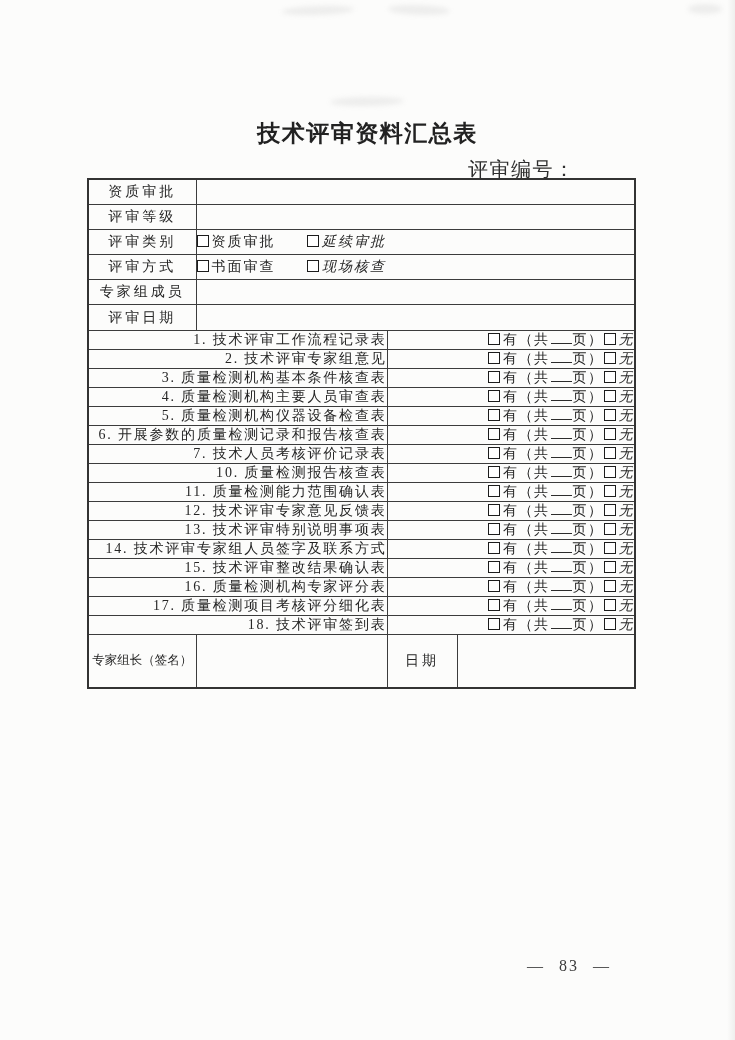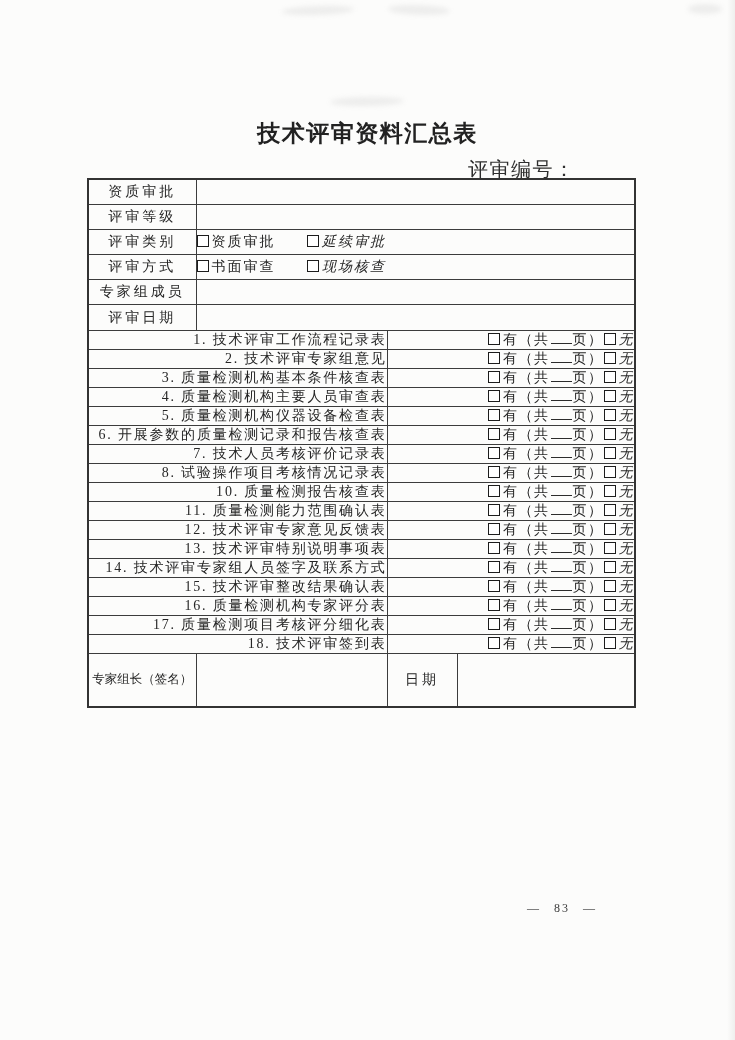--- a/index.html
+++ b/index.html
@@ -59,22 +59,22 @@
   }
   .opt{display:inline-block;margin-right:26px;}
   .opt:last-child{margin-right:0;font-style:italic;}
   .avail{display:inline-block;min-width:137px;}
   .blank{
     display:inline-block;width:21px;height:12px;
     border-bottom:1.3px solid #2c2c2c;
     margin:0 1px;
   }
   .page-no{
-    position:absolute;top:901px;left:527px;
-    font-size:12px;letter-spacing:2px;color:#3a3a3a;
+    position:absolute;top:957px;left:527px;
+    font-size:16px;letter-spacing:2px;color:#3a3a3a;
     word-spacing:8px;
   }
 </style>
 </head>
 <body>
 
 <div class="sheet">
 
   <div class="smudge sm1"></div>
   <div class="smudge sm2"></div>
@@ -169,26 +169,20 @@
     </td>
   </tr>
 
   <tr class="check-row">
     <td class="item" colspan="2">7. 技术人员考核评价记录表</td>
     <td class="check-cell" colspan="2">
       <span class="avail"><span class="cb"></span><span>有（共</span><span class="blank"></span><span>页）</span></span><span class="opt"><span class="cb"></span><span>无</span></span>
     </td>
   </tr>
 
-  <tr class="check-row">
-    <td class="item" colspan="2">8. 试验操作项目考核情况记录表</td>
-    <td class="check-cell" colspan="2">
-      <span class="avail"><span class="cb"></span><span>有（共</span><span class="blank"></span><span>页）</span></span><span class="opt"><span class="cb"></span><span>无</span></span>
-    </td>
-  </tr>
 
 
   <tr class="check-row">
     <td class="item" colspan="2">10. 质量检测报告核查表</td>
     <td class="check-cell" colspan="2">
       <span class="avail"><span class="cb"></span><span>有（共</span><span class="blank"></span><span>页）</span></span><span class="opt"><span class="cb"></span><span>无</span></span>
     </td>
   </tr>
 
   <tr class="check-row">

